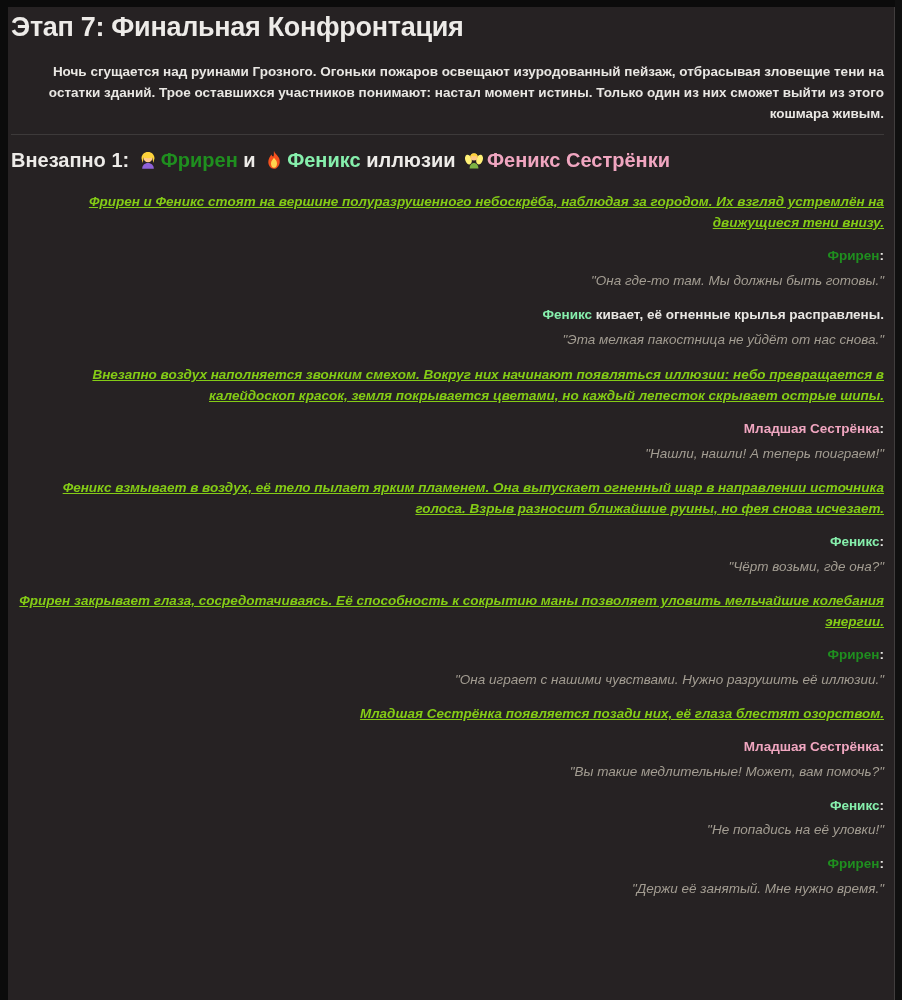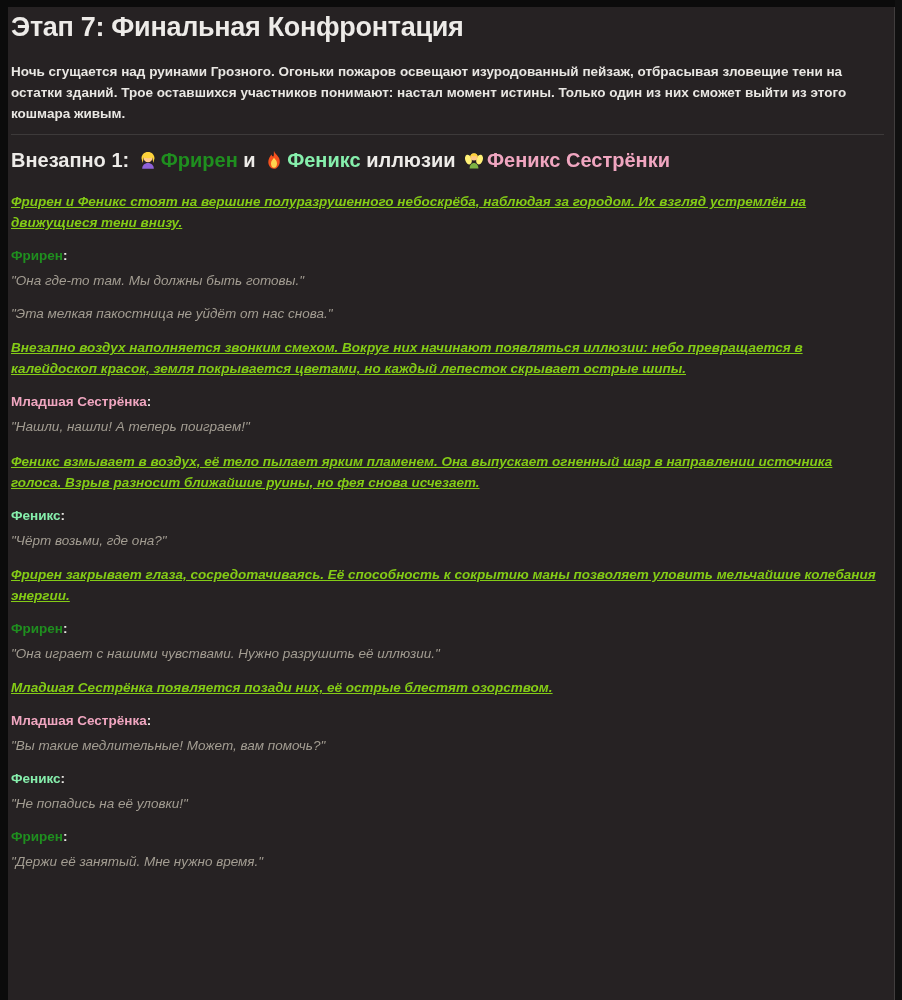--- a/index.html
+++ b/index.html
@@ -36,21 +36,21 @@
   }
   h2.battle-heading{
     font-size:20px;font-weight:700;color:#edebe8;
     margin:0 0 18px;line-height:1.3;
   }
   .emoji{
     display:inline-block;width:20px;height:20px;
     vertical-align:-3px;margin:0 3px;
   }
   .emoji svg{display:block;width:100%;height:100%;}
-  p{margin:0;}
+  p{margin:0;text-align:right;}
   .narration{
     font-size:13.5px;font-weight:700;font-style:italic;
     color:#84cc16;line-height:1.56;margin:13px 0;text-decoration:underline;
   }
   .speaker-label{
     font-size:13.5px;font-weight:700;color:#e9e7e3;
     margin:14px 0 5px;line-height:1.4;
   }
   .action{
     font-size:13.5px;font-weight:700;color:#e9e7e3;
@@ -88,31 +88,32 @@
           <ellipse cx="15.6" cy="9.6" rx="3.2" ry="5" fill="#fff176" transform="rotate(18 15.6 9.6)"></ellipse>
           <path d="M5.6 18.6 c0-3.3 1.9-5.5 4.4-5.5 s4.4 2.2 4.4 5.5 Z" fill="#7cb342"></path>
           <circle cx="10" cy="7" r="3.6" fill="#ffc98a"></circle>
           <path d="M10 3.2 c-2.3 0-3.7 1.5-3.8 3.6 l.9 2 .5-3 c1.4.7 3.4.7 4.8 0 l.5 3 .9-2 C13.7 4.7 12.3 3.2 10 3.2 Z" fill="#fdd23a"></path>
         </svg></span><span class="name pink">Феникс Сестрёнки</span></h2>
 
   <div id="blocks">
       <p class="narration">Фрирен и Феникс стоят на вершине полуразрушенного небоскрёба, наблюдая за городом. Их взгляд устремлён на движущиеся тени внизу.</p>
       <p class="speaker-label"><strong class="name green">Фрирен</strong><strong class="colon">:</strong></p>
       <p class="quote">"Она где-то там. Мы должны быть готовы."</p>
+      <p class="action"><strong class="name red">Феникс</strong> <strong>кивает, её огненные крылья расправлены.</strong></p>
       <p class="quote">"Эта мелкая пакостница не уйдёт от нас снова."</p>
       <p class="narration">Внезапно воздух наполняется звонким смехом. Вокруг них начинают появляться иллюзии: небо превращается в калейдоскоп красок, земля покрывается цветами, но каждый лепесток скрывает острые шипы.</p>
       <p class="speaker-label"><strong class="name pink">Младшая Сестрёнка</strong><strong class="colon">:</strong></p>
       <p class="quote">"Нашли, нашли! А теперь поиграем!"</p>
       <p class="narration">Феникс взмывает в воздух, её тело пылает ярким пламенем. Она выпускает огненный шар в направлении источника голоса. Взрыв разносит ближайшие руины, но фея снова исчезает.</p>
       <p class="speaker-label"><strong class="name red">Феникс</strong><strong class="colon">:</strong></p>
       <p class="quote">"Чёрт возьми, где она?"</p>
       <p class="narration">Фрирен закрывает глаза, сосредотачиваясь. Её способность к сокрытию маны позволяет уловить мельчайшие колебания энергии.</p>
       <p class="speaker-label"><strong class="name green">Фрирен</strong><strong class="colon">:</strong></p>
       <p class="quote">"Она играет с нашими чувствами. Нужно разрушить её иллюзии."</p>
-      <p class="narration">Младшая Сестрёнка появляется позади них, её острые блестят озорством.</p>
+      <p class="narration">Младшая Сестрёнка появляется позади них, её глаза блестят озорством.</p>
       <p class="speaker-label"><strong class="name pink">Младшая Сестрёнка</strong><strong class="colon">:</strong></p>
       <p class="quote">"Вы такие медлительные! Может, вам помочь?"</p>
       <p class="speaker-label"><strong class="name red">Феникс</strong><strong class="colon">:</strong></p>
       <p class="quote">"Не попадись на её уловки!"</p>
       <p class="speaker-label"><strong class="name green">Фрирен</strong><strong class="colon">:</strong></p>
       <p class="quote">"Держи её занятый. Мне нужно время."</p>
     </div>
 
 </div>
 

